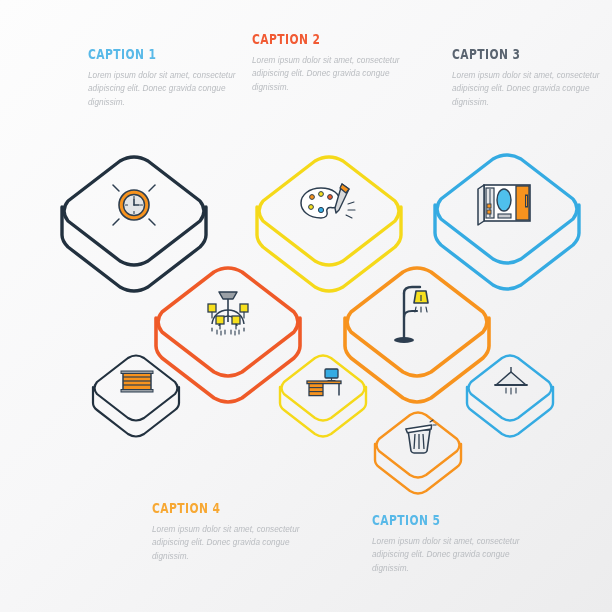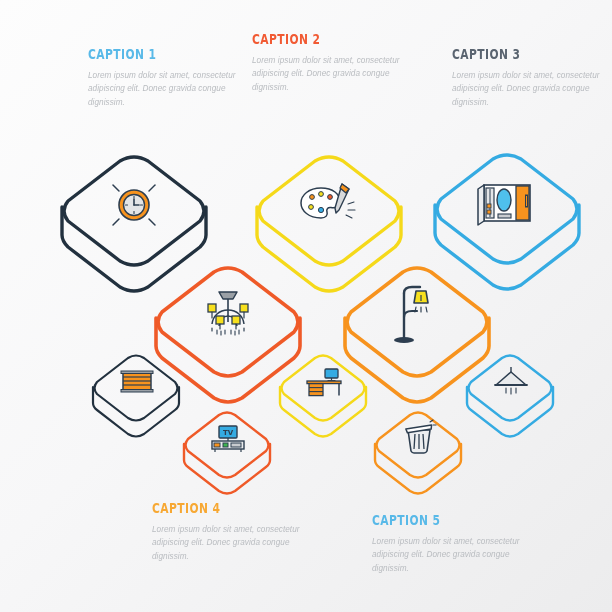--- a/index.html
+++ b/index.html
@@ -259,43 +259,20 @@
         <line x1="4" y1="21" x2="36" y2="21" stroke="#2d3e50" stroke-width="1.8" stroke-linecap="round"></line>
         <g stroke="#2d3e50" stroke-width="1.1" stroke-linecap="round">
           <line x1="15" y1="24" x2="15" y2="29"></line>
             <line x1="20" y1="24" x2="20" y2="30"></line>
             <line x1="25" y1="24" x2="25" y2="29"></line>
         </g>
       </svg>
     </div>
   </div>
 
-  <div class="cube" style="left:181px;top:400px;">
-    <svg width="92" height="96" viewBox="0 0 92 96">
-      <g fill="none" stroke="#ef5a28" stroke-width="2.4" stroke-linejoin="round" stroke-linecap="round">
-        <path d="M3 44 L3 60 Q3 64 7 67 L38 91 Q46 96 54 91 L85 67 Q89 64 89 60 L89 44"></path>
-        <path d="M38 35 Q46 30 54 35 L85 59 Q90 65 85 71 L54 95 Q46 100 38 95 L7 71 Q2 65 7 59 Z" transform="translate(0,-20)"></path>
-      </g>
-    </svg>
-    <div class="ico" style="left:25px;top:21px;width:44px;height:34px;">
-      <svg width="42" height="32" viewBox="0 0 42 32">
-        <rect x="12" y="4" width="18" height="12" rx="1" fill="#35abe2" stroke="#2d3e50" stroke-width="1.4"></rect>
-        <text x="21" y="13" font-family="DejaVu Sans, sans-serif" font-size="7" font-weight="bold" fill="#2d3e50" text-anchor="middle">TV</text>
-        <line x1="21" y1="16" x2="21" y2="19" stroke="#2d3e50" stroke-width="1.2"></line>
-        <rect x="5" y="19" width="32" height="8" fill="#e9ebed" stroke="#2d3e50" stroke-width="1.4"></rect>
-        <rect x="7" y="21" width="6" height="4" fill="#f7931e" stroke="#2d3e50" stroke-width="1"></rect>
-        <rect x="16" y="21" width="5" height="4" fill="#3fb34f" stroke="#2d3e50" stroke-width="1"></rect>
-        <rect x="24" y="21" width="10" height="4" fill="#c9ccd0" stroke="#2d3e50" stroke-width="1"></rect>
-        <g stroke="#2d3e50" stroke-width="1.2">
-            <line x1="8" y1="27" x2="8" y2="30"></line>
-            <line x1="34" y1="27" x2="34" y2="30"></line>
-          </g>
-      </svg>
-    </div>
-  </div>
 
   <div class="cube" style="left:372px;top:400px;">
     <svg width="92" height="96" viewBox="0 0 92 96">
       <g fill="none" stroke="#f7931e" stroke-width="2.4" stroke-linejoin="round" stroke-linecap="round">
         <path d="M3 44 L3 60 Q3 64 7 67 L38 91 Q46 96 54 91 L85 67 Q89 64 89 60 L89 44"></path>
         <path d="M38 35 Q46 30 54 35 L85 59 Q90 65 85 71 L54 95 Q46 100 38 95 L7 71 Q2 65 7 59 Z" transform="translate(0,-20)"></path>
       </g>
     </svg>
     <div class="ico" style="left:26px;top:18px;width:42px;height:38px;">
       <svg width="40" height="36" viewBox="0 0 40 36">

